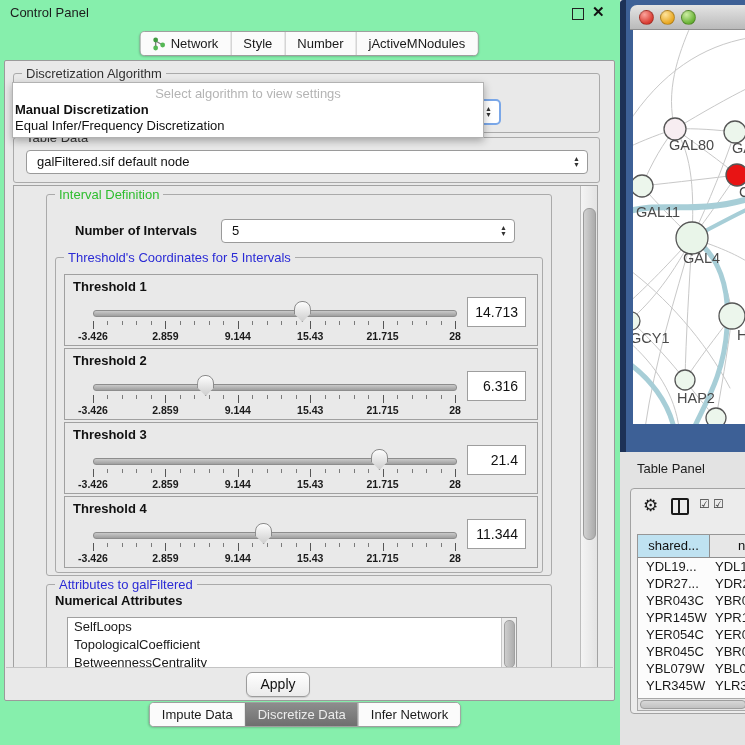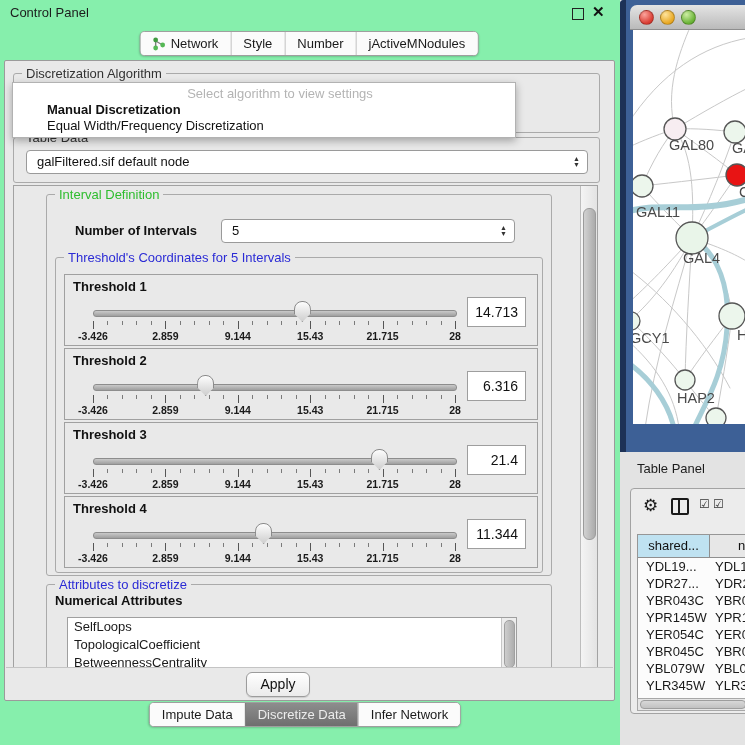--- a/index.html
+++ b/index.html
@@ -34,21 +34,21 @@
 
   
   .combo{position:absolute;background:#fff;border:1px solid #9a9a9a;border-radius:4px;
        font-size:13px;color:#111;line-height:22px;padding-left:10px;}
   .combo .arrows{position:absolute;right:7px;top:0;height:100%;display:flex;flex-direction:column;
        justify-content:center;line-height:6px;font-size:7px;color:#333;}
   #algo-combo{left:16px;top:38px;width:466px;height:22px;border:2px solid #7aa7e8;border-radius:5px;z-index:1;}
 
   
   #algo-popup{left:12px;top:82px;width:470px;height:54px;background:#fff;border:1px solid #b2b2b2;
-       box-shadow:0 3px 8px rgba(0,0,0,.3);z-index:30;padding-left:32px;}
+       box-shadow:0 3px 8px rgba(0,0,0,.3);z-index:30;}
   #algo-popup .hint{text-align:center;color:#b4b4b4;font-size:13px;padding-top:3px;height:16px;}
   .popup-item{font-size:13px;color:#111;padding-left:2px;height:16px;line-height:16px;}
   .popup-item.bold{font-weight:700;}
 
   
   #scrollpane{left:8px;top:124px;width:583px;height:482px;border:1px solid #a2a2a2;
        background:#e9e9e9;overflow:hidden;}
   #v-scrollbar{position:absolute;right:0;top:0;bottom:0;width:16px;
        background:linear-gradient(90deg,#f4f4f4,#e3e3e3);border-left:1px solid #bdbdbd;}
   #v-thumb{position:absolute;left:2px;top:22px;width:11px;height:330px;border-radius:6px;
@@ -363,21 +363,21 @@
                     <span class="slab" style="left: 100%;">28</span>
                   </div>
                 </div>
                 <div class="t-value">11.344</div>
               </div>
             </div>
         </div>
       </div>
 
       <div class="group" style="left:32px;top:398px;width:504px;height:120px;">
-        <span class="group-title blue-t">Attributes to discretize</span>
+        <span class="group-title blue-t">Attributes to galFiltered</span>
         <span id="attr-label">Numerical Attributes</span>
         <div id="attr-list">
           <div id="attr-items">
               <div class="attr-item">SelfLoops</div>
               <div class="attr-item">TopologicalCoefficient</div>
               <div class="attr-item">BetweennessCentrality</div>
             </div>
           <div id="attr-scrollbar">
             <div id="attr-thumb"></div>
           </div>
@@ -390,21 +390,21 @@
     </div>
 
     <div id="apply-strip" class="abs">
       <div id="apply-btn">Apply</div>
     </div>
   </div>
 
   <div id="algo-popup" class="abs">
     <div class="hint">Select algorithm to view settings</div>
     <div class="popup-item bold">Manual Discretization</div>
-    <div class="popup-item">Equal Width/Frequency Discretization</div>
+    <div class="popup-item">Equal Infer/Frequency Discretization</div>
   </div>
 
   <div id="bottom-tabs" class="abs seg">
     <span class="seg-item">
         <span>Impute Data</span>
       </span>
     <span class="seg-item sel">
         <span>Discretize Data</span>
       </span>
     <span class="seg-item">

